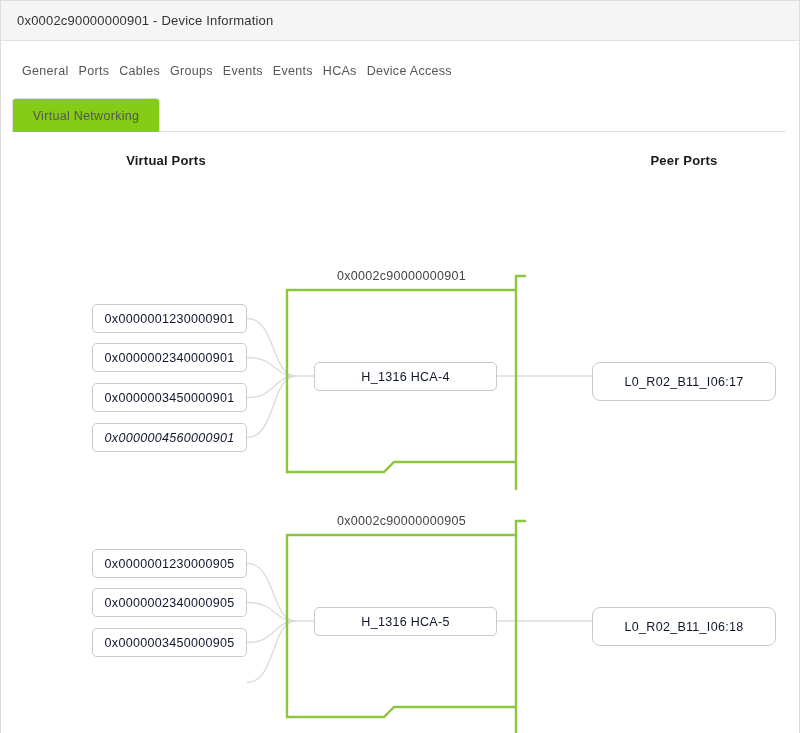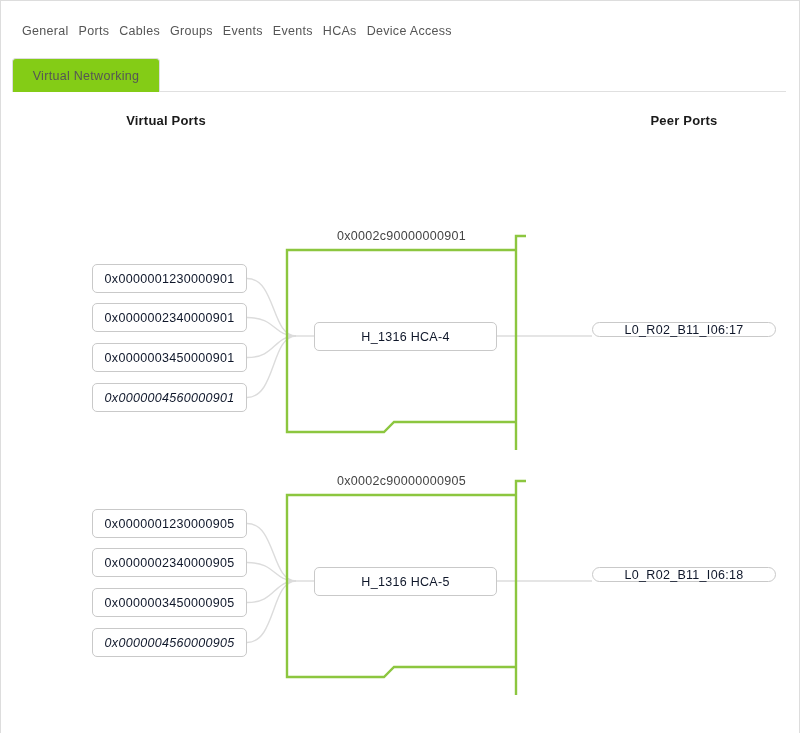--- a/index.html
+++ b/index.html
@@ -62,27 +62,30 @@
   .node {
     position:absolute; background:#fff;
     border:1px solid #c9c9c9; border-radius:5px;
     display:flex; align-items:center; justify-content:center;
     font-size:12.5px; color:#0f172a; letter-spacing:0.3px;
     white-space:nowrap;
   }
   .vport { left:63px; width:155px; height:29px; }
   .vp0 { top:42px; } .vp1 { top:81px; } .vp2 { top:121px; } .vp3 { top:161px;font-style:italic; }
   .hca  { left:285px; top:100px; width:183px; height:29px; }
-  .peer { left:563px; top:100px; width:184px; height:15px;border-radius:8px; }
+  .peer { left:563px; top:100px; width:184px; height:39px;border-radius:8px; }
 </style>
 </head>
 <body>
 
 <div class="panel">
 
+  <div class="header">
+    <span>0x0002c90000000901 - Device Information</span>
+  </div>
 
   <div class="tab-row1">
     <span class="tab">General</span>
     <span class="tab">Ports</span>
     <span class="tab">Cables</span>
     <span class="tab">Groups</span>
     <span class="tab">Events</span>
     <span class="tab">Events</span>
     <span class="tab">HCAs</span>
     <span class="tab">Device Access</span>
@@ -137,19 +140,18 @@
         </g>
         <g stroke="#8CC63F" stroke-width="2.4" fill="none">
           <path d="M487,28 L258,28 L258,210 L355,210 L365,200 L487,200"></path>
           <path d="M497,14 L487,14 L487,228"></path>
         </g>
       </svg>
       <div class="group-label">0x0002c90000000905</div>
       <div class="node vport vp0">0x0000001230000905</div>
       <div class="node vport vp1">0x0000002340000905</div>
       <div class="node vport vp2">0x0000003450000905</div>
-      <div class="node vport vp3">0x0000004560000905</div>
       <div class="node hca">H_1316 HCA-5</div>
       <div class="node peer">L0_R02_B11_I06:18</div>
     </div>
 
   </div>
 </div>
 
 </body></html>

